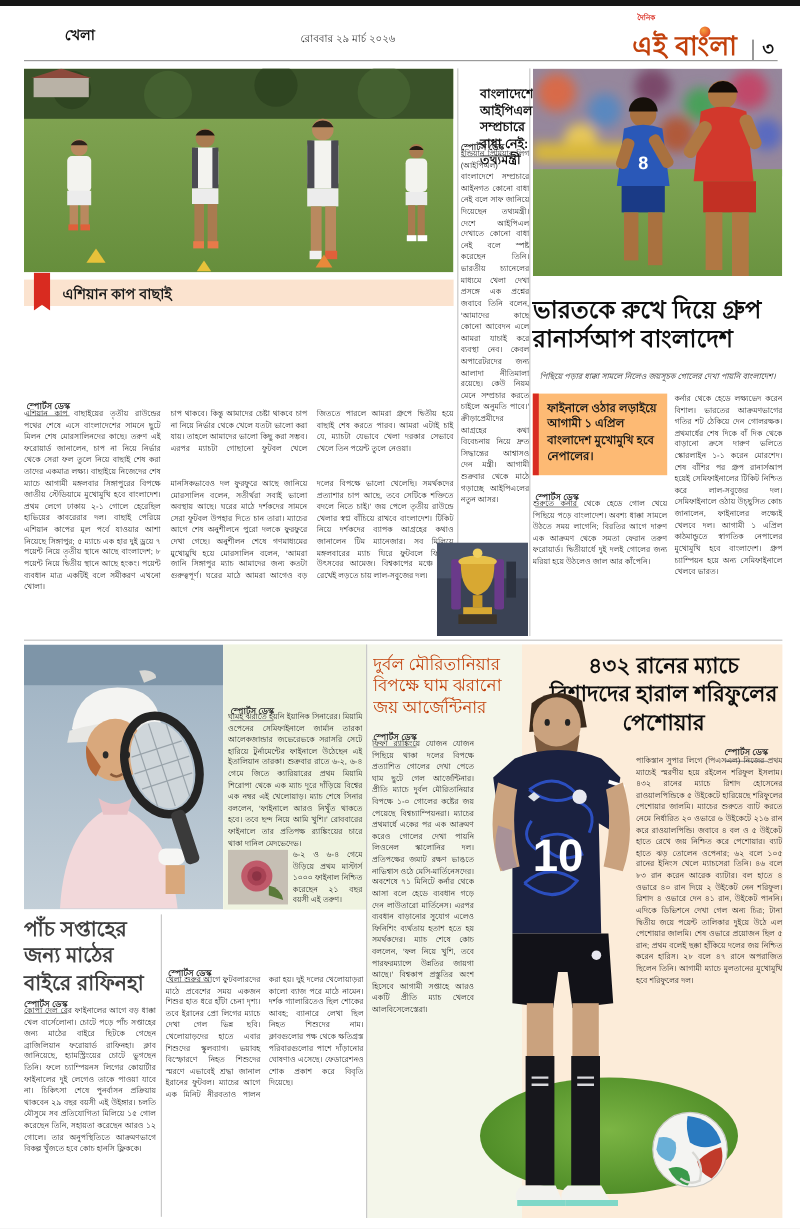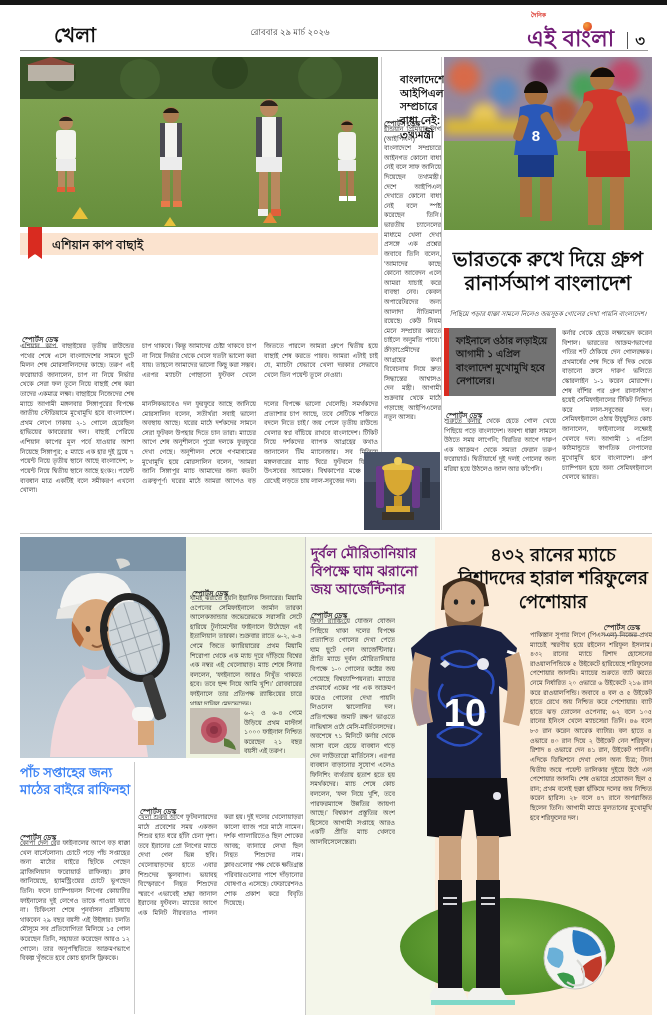--- a/index.html
+++ b/index.html
@@ -1,25 +1,25 @@
 <!DOCTYPE html>
 <html><head>
 <meta charset="utf-8">
 <style>
   html,body{margin:0;padding:0;background:#e8e8e8;}
   .page{position:relative;width:667px;height:1024px;background:#ffffff;margin:0 auto;
         font-family:"Liberation Sans",sans-serif;overflow:hidden;color:#1c1c1c;}
   .abs{position:absolute;}
   
   .topbar{left:0;top:0;width:667px;height:5px;background:#161616;}
-  .section-label{left:54px;top:20px;font-size:20px;font-weight:bold;color:#111;}
+  .section-label{left:54px;top:20px;font-size:12px;font-weight:bold;color:#111;}
   .date-line{left:0;top:26px;width:580px;text-align:center;font-size:8.5px;color:#333;}
   .logo-wrap{right:22px;top:10px;text-align:right;}
   .logo-prefix{font-size:6px;color:#d92b20;font-weight:bold;display:block;text-align:left;margin-left:4px;}
-  .logo-text{font-size:22px;font-weight:800;color:#701a75;letter-spacing:0.5px;position:relative;margin-top:48px;}
+  .logo-text{font-size:22px;font-weight:800;color:#c2410c;letter-spacing:0.5px;position:relative;margin-top:48px;}
   .logo-dot{position:absolute;top:-4px;left:56px;width:9px;height:9px;border-radius:50%;
             background:radial-gradient(circle at 35% 35%, #f5a23c, #d92b20);}
   .page-num{font-size:15px;font-weight:bold;color:#111;margin-left:6px;border-left:1px solid #555;padding-left:7px;}
   .header-rule{left:20px;top:50px;width:628px;height:1px;background:#9a9a9a;}
   
   .vrule{width:1px;background:#c9c9c9;}
   .hrule{height:1px;background:#c4c4c4;}
   
   .kicker-bar{left:20px;top:233px;width:358px;height:22px;background:#fbe3cf;}
   .kicker-flag{left:28px;top:227px;width:14px;height:32px;background:#d92b20;
@@ -37,45 +37,45 @@
   .b1top{height:54px;column-count:2;column-gap:8px;overflow:hidden;}
   .b1quote{height:46px;background:#4cc2dc;border:1px solid #1a9ec0;display:flex;align-items:center;
            justify-content:center;text-align:center;font-size:9.5px;font-weight:bold;color:#07384e;
            padding:3px 8px;line-height:1.35;}
   .b1bottom{flex:1;column-count:2;column-gap:8px;overflow:hidden;}
   
   .ipl-headline{left:384px;top:57px;width:57px;font-size:10.5px;line-height:1.3;font-weight:800;color:#0e0e0e;}
   .ipl-byline{left:384px;top:112px;}
   .ipl-body{left:384px;top:124px;width:57px;height:324px;}
   
-  .match-headline{left:444px;top:247px;width:208px;text-align:center;font-size:20px;line-height:1.22;
+  .match-headline{left:444px;top:247px;width:208px;font-size:20px;line-height:1.22;
                   font-weight:800;color:#0e0e0e;}
   .match-deck{left:444px;top:308px;width:208px;font-size:6.6px;font-style:italic;color:#222;text-align:center;}
-  .redbox{left:444px;top:328px;width:112px;height:68px;background:#737373;border-left:5px solid #d92b20;
+  .redbox{left:444px;top:328px;width:112px;height:68px;background:#fdba74;border-left:5px solid #d92b20;
           padding:6px 7px;box-sizing:border-box;font-size:9.6px;font-weight:bold;line-height:1.4;color:#161616;}
   .match-byline{left:446px;top:404px;}
   .match-colL{left:444px;top:416px;width:112px;height:114px;}
   .match-colR{left:562px;top:328px;width:90px;height:202px;}
   
   .green-tennis{left:186px;top:537px;width:119px;height:221px;background:#eff3e0;}
   .green-maur{left:306px;top:537px;width:129px;height:478px;background:#f4f6ea;}
   .peach-zone{left:435px;top:537px;width:217px;height:478px;background:#fcecd9;}
   .tennis-headline{left:189px;top:544px;width:113px;text-align:center;font-size:13.5px;line-height:1.3;
                    font-weight:800;color:#0e0e0e;}
   .tennis-byline{left:192px;top:582px;}
   .tennis-body{left:190px;top:593px;width:112px;height:112px;}
   .tennis-body2{left:244px;top:708px;width:58px;height:46px;}
-  .raph-headline{left:20px;top:764px;width:112px;font-size:13px;line-height:1.32;font-weight:800;color:#3b82f6;}
+  .raph-headline{left:20px;top:764px;width:112px;font-size:17px;line-height:1.32;font-weight:800;color:#404040;}
   .raph-byline{left:20px;top:826px;}
   .raph-body{left:20px;top:838px;width:110px;height:176px;}
   .iran-headline{left:138px;top:764px;width:165px;text-align:center;font-size:13.5px;line-height:1.32;
                  font-weight:800;color:#0e0e0e;}
   .iran-byline{left:140px;top:800px;}
   .iran-body{left:138px;top:812px;width:165px;height:202px;column-count:2;column-gap:7px;}
-  .maur-headline{left:311px;top:544px;width:122px;font-size:14px;line-height:1.3;font-weight:700;color:#701a75;}
+  .maur-headline{left:311px;top:544px;width:122px;font-size:14px;line-height:1.3;font-weight:400;color:#c2410c;}
   .maur-byline{left:311px;top:604px;}
   .maur-body{left:310px;top:616px;width:85px;height:396px;}
   .psl-headline{left:455px;top:544px;width:196px;text-align:center;font-size:18px;line-height:1.3;
                 font-weight:800;color:#0e0e0e;}
   .psl-byline-wrap{left:455px;top:616px;width:185px;text-align:right;}
   .psl-body{left:530px;top:630px;width:122px;height:382px;}
   
   .photo{overflow:hidden;}
   .training-photo{left:20px;top:57px;width:358px;height:170px;}
   .match-photo{left:444px;top:57px;width:208px;height:173px;}

